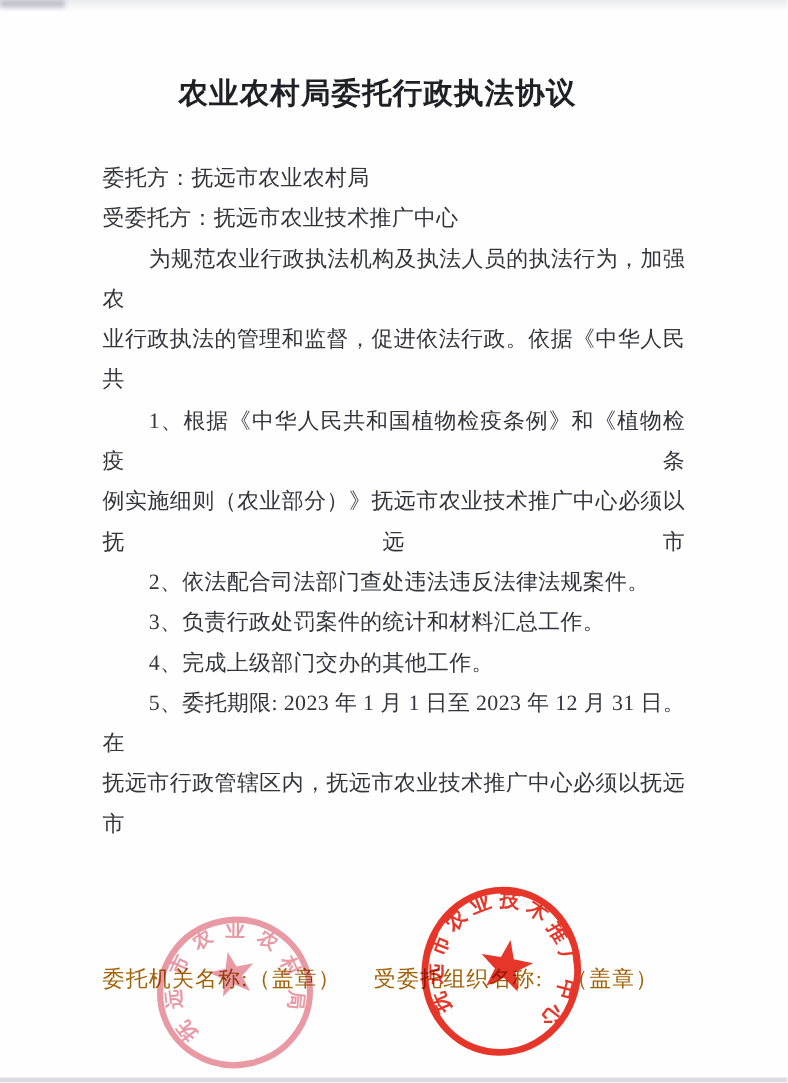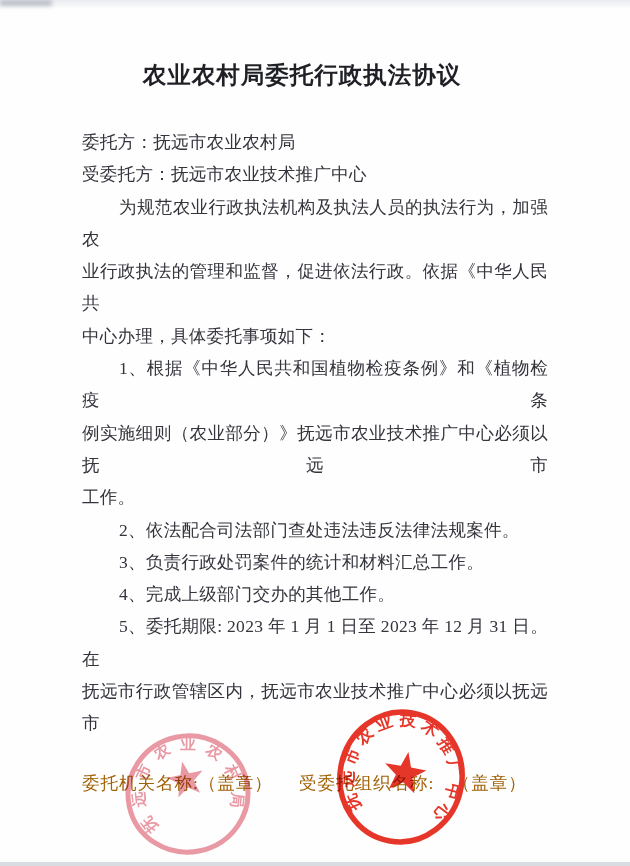--- a/index.html
+++ b/index.html
@@ -62,24 +62,22 @@
   <div class="edge-top"></div>
   <div class="smudge"></div>
 
   <div class="doc-title">农业农村局委托行政执法协议</div>
 
   <div class="doc-body">
       <div class="line last">委托方：抚远市农业农村局</div>
       <div class="line last">受委托方：抚远市农业技术推广中心</div>
       <div class="line indent">为规范农业行政执法机构及执法人员的执法行为，加强农</div>
       <div class="line">业行政执法的管理和监督，促进依法行政。依据《中华人民共</div>
-      <div class="line last">中心办理，具体委托事项如下：</div>
       <div class="line indent">1、根据《中华人民共和国植物检疫条例》和《植物检疫条</div>
       <div class="line">例实施细则（农业部分）》抚远市农业技术推广中心必须以抚远市</div>
-      <div class="line last">工作。</div>
       <div class="line last indent">2、依法配合司法部门查处违法违反法律法规案件。</div>
       <div class="line last indent">3、负责行政处罚案件的统计和材料汇总工作。</div>
       <div class="line last indent">4、完成上级部门交办的其他工作。</div>
       <div class="line indent">5、委托期限: 2023 年 1 月 1 日至 2023 年 12 月 31 日。在</div>
       <div class="line">抚远市行政管辖区内，抚远市农业技术推广中心必须以抚远市</div>
     </div>
 
   <div class="stamp-line">
     <span class="label-left">委托机关名称:（盖章）</span>
     <span class="label-right">受委托组织名称:　（盖章）</span>

